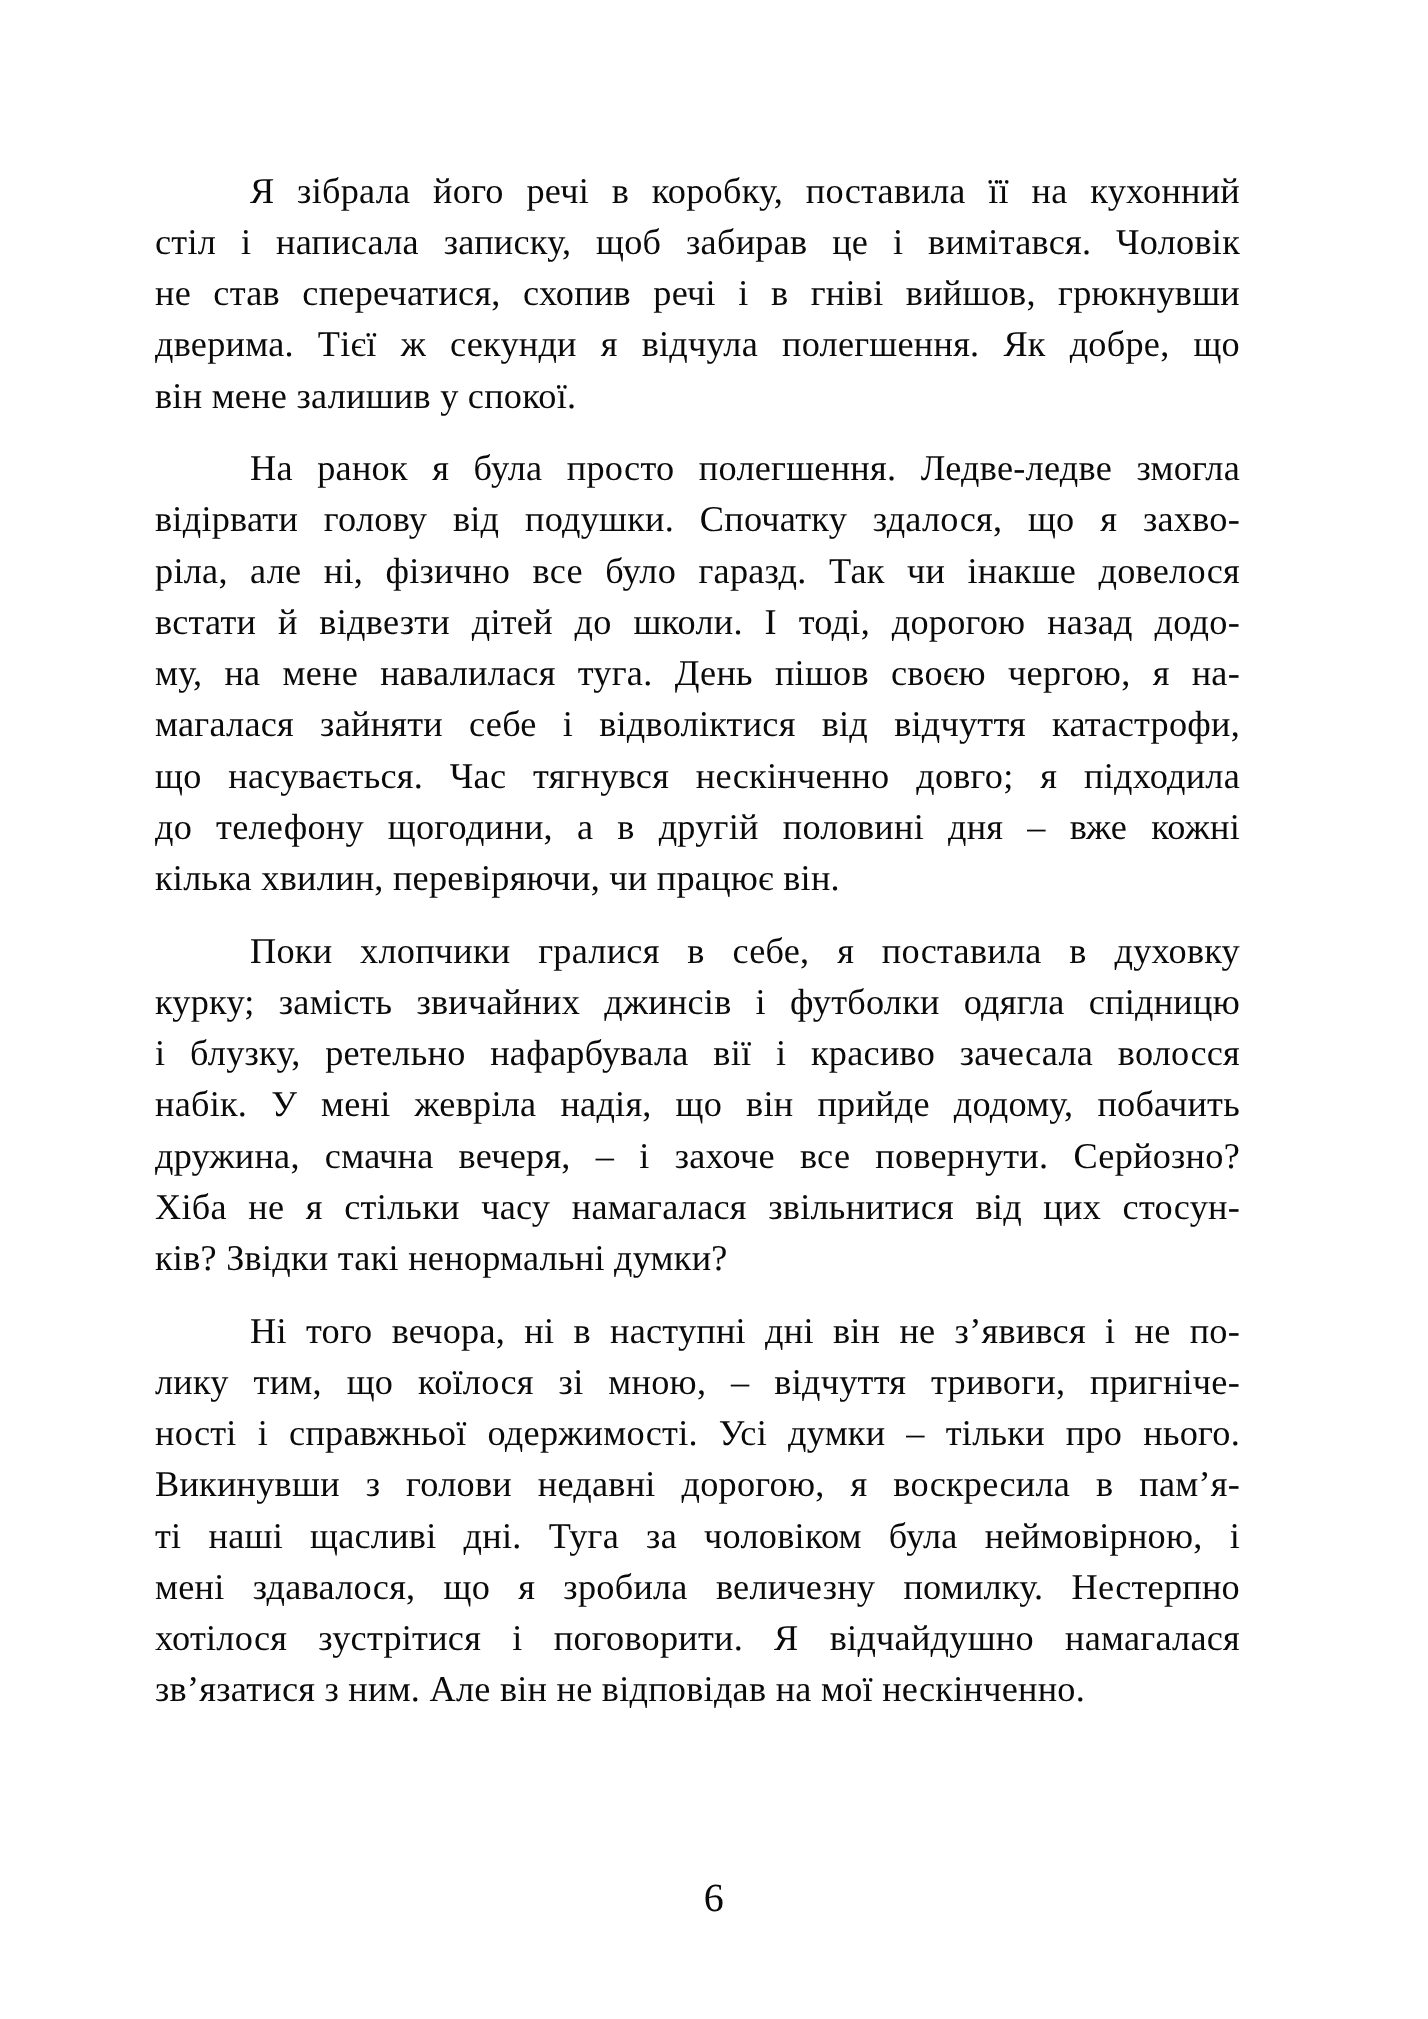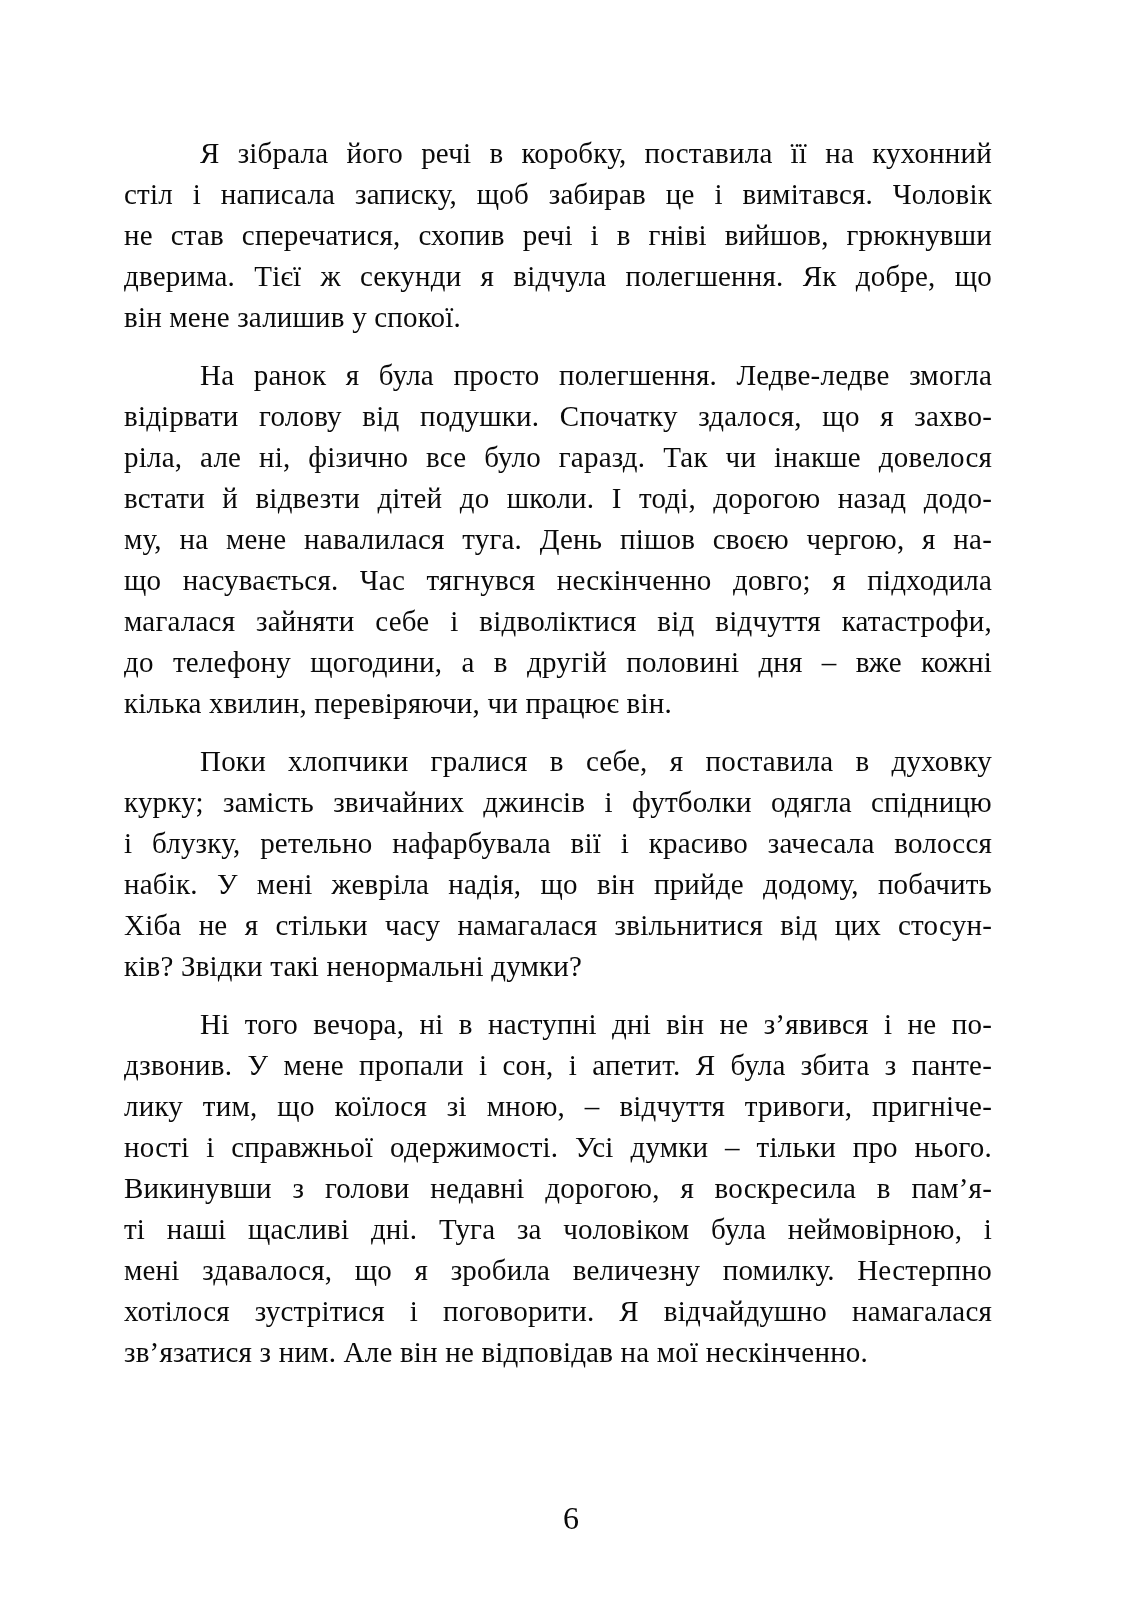--- a/index.html
+++ b/index.html
@@ -60,36 +60,36 @@
         <div class="line">не став сперечатися, схопив речі і в гніві вийшов, грюкнувши</div>
         <div class="line">дверима. Тієї ж секунди я відчула полегшення. Як добре, що</div>
         <div class="line last">він мене залишив у спокої.</div>
       </div>
       <div class="para">
         <div class="line first">На ранок я була просто полегшення. Ледве-ледве змогла</div>
         <div class="line">відірвати голову від подушки. Спочатку здалося, що я захво-</div>
         <div class="line">ріла, але ні, фізично все було гаразд. Так чи інакше довелося</div>
         <div class="line">встати й відвезти дітей до школи. І тоді, дорогою назад додо-</div>
         <div class="line">му, на мене навалилася туга. День пішов своєю чергою, я на-</div>
+        <div class="line">магалася зайняти себе і відволіктися від відчуття катастрофи,</div>
         <div class="line">що насувається. Час тягнувся нескінченно довго; я підходила</div>
-        <div class="line">магалася зайняти себе і відволіктися від відчуття катастрофи,</div>
         <div class="line">до телефону щогодини, а в другій половині дня – вже кожні</div>
         <div class="line last">кілька хвилин, перевіряючи, чи працює він.</div>
       </div>
       <div class="para">
         <div class="line first">Поки хлопчики гралися в себе, я поставила в духовку</div>
         <div class="line">курку; замість звичайних джинсів і футболки одягла спідницю</div>
         <div class="line">і блузку, ретельно нафарбувала вії і красиво зачесала волосся</div>
         <div class="line">набік. У мені жевріла надія, що він прийде додому, побачить</div>
+        <div class="line">дружина, смачна вечеря, – і захоче все повернути. Серйозно?</div>
         <div class="line">Хіба не я стільки часу намагалася звільнитися від цих стосун-</div>
         <div class="line last">ків? Звідки такі ненормальні думки?</div>
       </div>
       <div class="para">
         <div class="line first">Ні того вечора, ні в наступні дні він не з’явився і не по-</div>
-        <div class="line">дзвонив. У мене пропали і сон, і апетит. Я була збита з панте-</div>
         <div class="line">лику тим, що коїлося зі мною, – відчуття тривоги, пригніче-</div>
         <div class="line">ності і справжньої одержимості. Усі думки – тільки про нього.</div>
         <div class="line">Викинувши з голови недавні дорогою, я воскресила в пам’я-</div>
         <div class="line">ті наші щасливі дні. Туга за чоловіком була неймовірною, і</div>
         <div class="line">мені здавалося, що я зробила величезну помилку. Нестерпно</div>
         <div class="line">хотілося зустрітися і поговорити. Я відчайдушно намагалася</div>
         <div class="line last">зв’язатися з ним. Але він не відповідав на мої нескінченно.</div>
       </div>
     </div>
   <div class="page-number">6</div>

